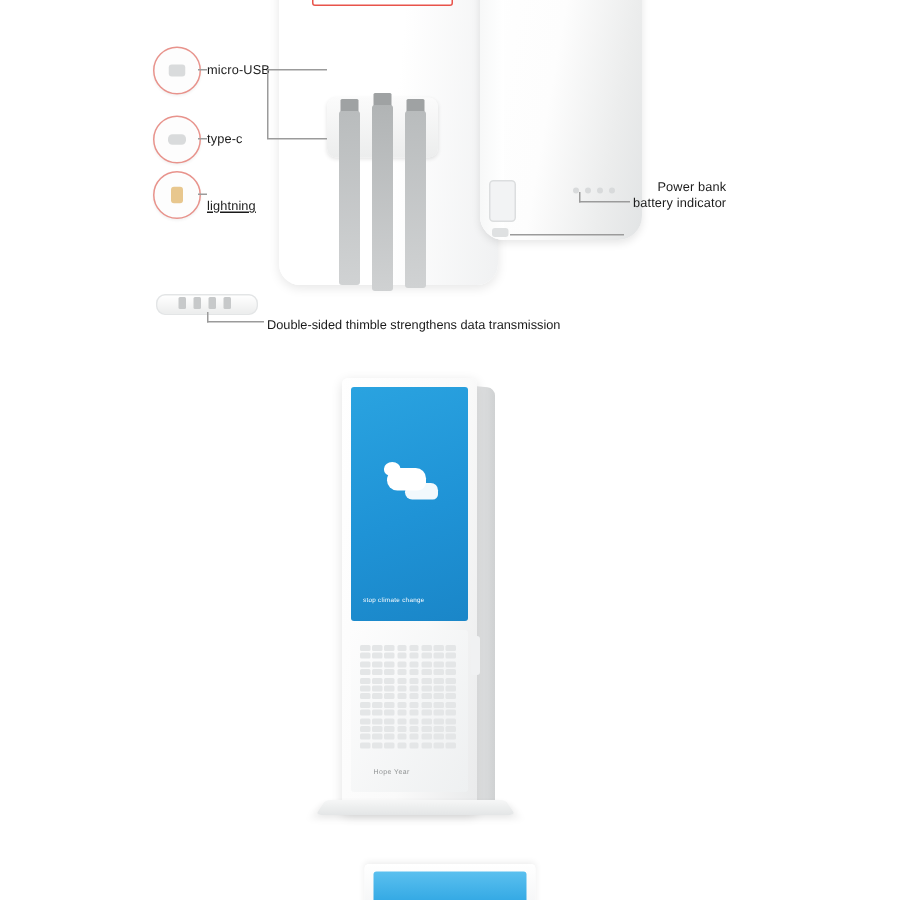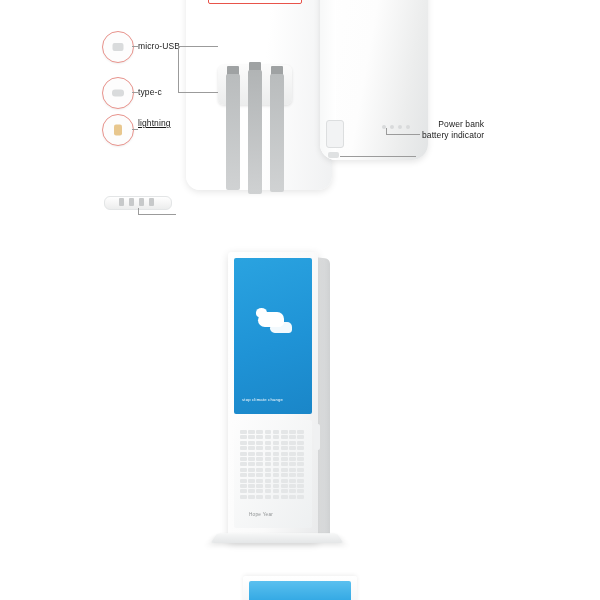--- a/index.html
+++ b/index.html
@@ -309,21 +309,21 @@
   </div>
   <div class="badge b2">
     <span class="chip"></span>
   </div>
   <div class="badge b3">
     <span class="chip"></span>
   </div>
 
   <div class="label abs" style="left:138px; top:41px;">micro-USB</div>
   <div class="label abs" style="left:138px; top:87px;">type-c</div>
-  <div class="label abs" style="left:138px; top:118px;text-decoration:underline;">lightning</div>
+  <div class="label abs" style="left:138px; top:132px;text-decoration:underline;">lightning</div>
 
   <div class="leader" style="left:132px; top:46px; width:6px;"></div>
   <div class="leader" style="left:132px; top:92px; width:6px;"></div>
   <div class="leader" style="left:132px; top:129px; width:6px;"></div>
   <div class="leader" style="left:178px; top:46px; width:40px;"></div>
   <div class="leader" style="left:178px; top:92px; width:40px;"></div>
   <div class="leader-v" style="left:178px; top:46px; height:46px;"></div>
 
   <div class="label abs" style="left:422px; top:119px;text-align:right;">Power bank
 battery indicator</div>
@@ -332,20 +332,21 @@
   <div class="leader-v" style="left:386px; top:128px; height:7px;"></div>
 
   <div class="thimble">
     <i style="left:14px;"></i>
     <i style="left:24px;"></i>
     <i style="left:34px;"></i>
     <i style="left:44px;"></i>
   </div>
   <div class="leader" style="left:138px; top:214px; width:38px;"></div>
   <div class="leader-v" style="left:138px; top:208px; height:7px;"></div>
+  <div class="cap-center">Double-sided thimble strengthens data transmission</div>
 </div>
 
 <div id="kiosk">
   <div class="k-frame-side"></div>
   <div class="k-frame"></div>
 
   <div class="k-screen">
     <div class="k-bear"></div>
     <div class="k-screen-cap">stop climate change</div>
   </div>

